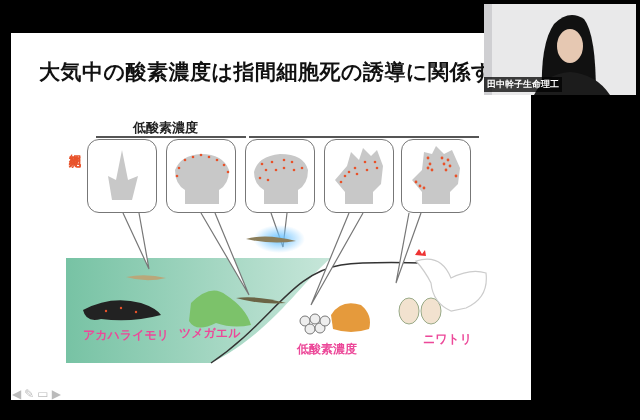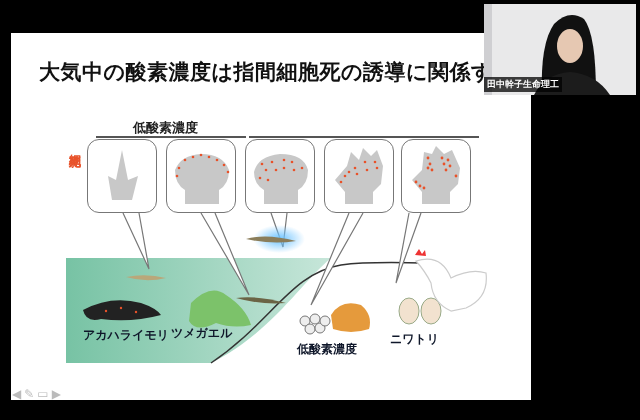--- a/index.html
+++ b/index.html
@@ -3,21 +3,21 @@
 <meta charset="utf-8">
 <style>
   html,body{margin:0;padding:0;}
   body{width:640px;height:420px;background:#000;position:relative;overflow:hidden;font-family:"DejaVu Sans","Liberation Sans",sans-serif;}
   .slide{position:absolute;left:11px;top:33px;width:520px;height:367px;background:#fff;overflow:hidden;}
   .title{position:absolute;left:28px;top:25px;font-size:21px;font-weight:bold;color:#111;white-space:nowrap;letter-spacing:0.5px;}
   .grp-label{position:absolute;font-size:13px;font-weight:bold;color:#222;white-space:nowrap;}
   .grp-line{position:absolute;height:1.5px;background:#555;}
   .ylabel{position:absolute;left:55px;top:112px;writing-mode:vertical-rl;font-size:12px;font-weight:bold;color:#e8522a;letter-spacing:1px;}
   .bubble{position:absolute;top:106px;width:68px;height:72px;border:1.5px solid #777;border-radius:12px;background:#fff;}
-  .species{position:absolute;font-size:12px;font-weight:bold;color:#0f172a;white-space:nowrap;}
+  .species{position:absolute;font-size:12px;font-weight:bold;color:#ec4899;white-space:nowrap;}
   .nav{position:absolute;left:12px;top:388px;display:flex;gap:3px;align-items:center;}
   .nav span{display:inline-block;color:#bbb;font-size:12px;line-height:12px;}
   .webcam{position:absolute;left:484px;top:4px;width:152px;height:91px;background:#e9e9ea;overflow:hidden;}
   .nameplate{position:absolute;left:0;bottom:3px;background:rgba(0,0,0,0.75);color:#fff;font-size:9px;font-weight:bold;padding:1px 3px;white-space:nowrap;margin-top:44px;}
 </style>
 </head>
 <body>
 
 <div class="slide">
   <div class="title">大気中の酸素濃度は指間細胞死の誘導に関係する</div>
@@ -148,23 +148,23 @@
           <circle cx="48" cy="26" r="1.4"></circle>
           <circle cx="14" cy="42" r="1.4"></circle>
           <circle cx="18" cy="46" r="1.4"></circle>
           <circle cx="22" cy="48" r="1.4"></circle>
           <circle cx="54" cy="36" r="1.4"></circle>
         </g>
       </svg>
   </div>
 
   <div class="species" style="left:72px;top:294px;">アカハライモリ</div>
-  <div class="species" style="left:160px;top:292px;">ツメガエル</div>
+  <div class="species" style="left:168px;top:292px;">ツメガエル</div>
   <div class="species" style="left:286px;top:308px;">低酸素濃度</div>
-  <div class="species" style="left:379px;top:298px;">ニワトリ</div>
+  <div class="species" style="left:412px;top:298px;">ニワトリ</div>
 </div>
 
 <div class="nav">
   <span>◀</span>
   <span>✎</span>
   <span>▭</span>
   <span>▶</span>
 </div>
 
 <div class="webcam">

